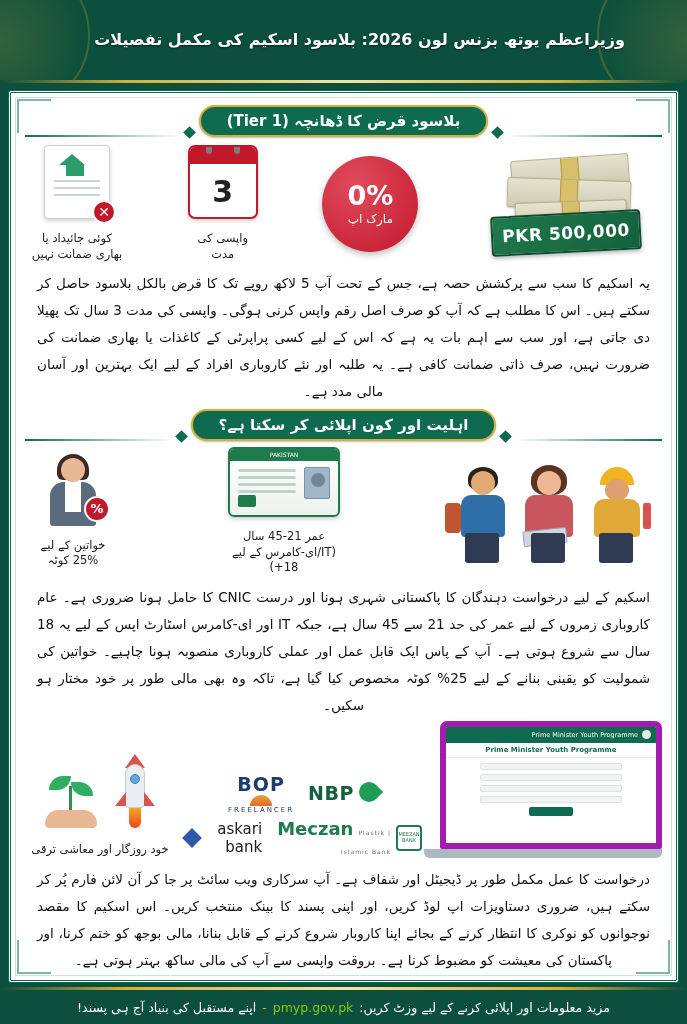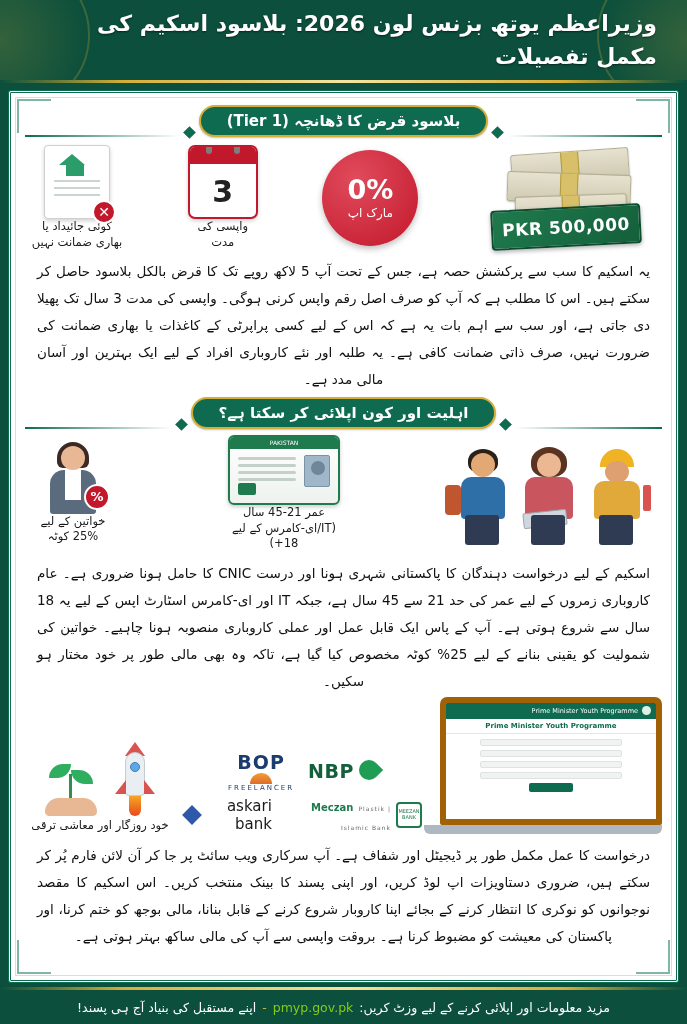--- a/index.html
+++ b/index.html
@@ -34,21 +34,21 @@
   .header::after { right:0; transform: scaleX(-1); }
   .header .swirl {
     position:absolute; width:150px; height:150px; border-radius:50%;
     border:2px solid rgba(212,175,55,.25);
   }
   .header .swirl.l { left:-60px; top:-40px; }
   .header .swirl.r { right:-60px; top:-40px; }
   .header-title {
     position: relative;
     color: #ffffff;
-    font-size: 22px;
+    font-size: 16px;
     font-weight: bold;
     line-height: 1.5;
     text-align: right;
     padding: 0 30px;
     text-shadow: 0 1px 2px rgba(0,0,0,.5);
     z-index:2;
     margin-left:32px;
   }
   .gold-rule {
     height: 3px; flex:none;
@@ -151,21 +151,21 @@
     position:relative; box-shadow:0 2px 4px rgba(0,0,0,.18);
     overflow:hidden;
   }
   .cal-top { height:17px; background:#c2182b; }
   .cal-ring {
     position:absolute; top:-5px; width:6px; height:12px; background:#7d7d7d; border-radius:3px;
   }
   .cal-ring.a { left:16px; }
   .cal-ring.b { right:16px; }
   .cal-num { font-size:30px; font-weight:bold; color:#222; line-height:56px; }
-  .cap { font-size:11.5px; color:#1a1a1a; margin-top:0; line-height:1.35; }
+  .cap { font-size:11.5px; color:#1a1a1a; margin-top:12px; line-height:1.35; }
 
   
   .docicon { width:92px; flex:none; text-align:center; }
   .doc-card {
     width:66px; height:74px; margin:0 auto; position:relative;
     background:#fff; border:1px solid #cfcfcf; border-radius:4px;
     box-shadow:0 2px 4px rgba(0,0,0,.18);
   }
   .doc-lines { position:absolute; left:9px; right:9px; top:34px; }
   .doc-lines i { display:block; height:2px; background:#cbd5d0; margin-bottom:5px; }
@@ -234,21 +234,21 @@
   .w-badge {
     position:absolute; right:-4px; bottom:4px; width:26px; height:26px; border-radius:50%;
     background:#c2182b; color:#fff; font-size:13px; font-weight:bold;
     display:flex; align-items:center; justify-content:center; border:2px solid #fff;
   }
 
   
   .laptop-big { width:230px; flex:none; }
   .screen {
     width:222px; height:128px; background:#fff;
-    border:6px solid #a16207; border-radius:7px 7px 2px 2px; position:relative; overflow:hidden;
+    border:6px solid #a21caf; border-radius:7px 7px 2px 2px; position:relative; overflow:hidden;
   }
   .screen-top { height:16px; background:#0e6b4f; display:flex; align-items:center; gap:4px; padding:0 5px; }
   .screen-dot { width:9px; height:9px; border-radius:50%; background:#dfeee7; flex:none; }
   .screen-title { font-size:6.5px; color:#fff; }
   .screen-head { text-align:center; font-size:7px; color:#0e6b4f; font-weight:bold; padding:3px 0; border-bottom:1px solid #e3e8e5; }
   .form { padding:5px 34px; }
   .form i { display:block; height:7px; background:#f1f3f2; border:1px solid #dde3e0; border-radius:2px; margin-bottom:4px; }
   .form .btn { height:9px; width:44px; margin:4px auto 0; background:#0e6b4f; border-radius:2px; }
   .base { width:238px; height:9px; background:#aeb8c2; border-radius:0 0 6px 6px; margin-left:-8px; }
 
@@ -257,21 +257,21 @@
   .bankrow { display:flex; align-items:center; justify-content:center; gap:14px; }
   .logo { display:flex; align-items:flex-start; gap:5px; }
   .leaf { width:20px; height:20px; background:#1f9d55; border-radius:50% 0 50% 50%; transform:rotate(45deg); flex:none; }
   .logo-txt { font-size:19px; font-weight:bold; color:#15603c; letter-spacing:.5px; }
   .bop { text-align:center; }
   .bop-top { font-size:19px; font-weight:bold; color:#1b3c6e; letter-spacing:1px; }
   .bop-sun { width:22px; height:11px; margin:0 auto; background:linear-gradient(#f0a032,#e06a2b); border-radius:11px 11px 0 0; }
   .bop-sub { font-size:7px; color:#1b3c6e; letter-spacing:2px; }
   .mz { display:flex; align-items:center; gap:5px; }
   .mz-badge { width:26px; height:26px; border:2px solid #1f7a4d; border-radius:4px; font-size:5px; color:#1f7a4d; display:flex; align-items:center; justify-content:center; text-align:center; line-height:1.1; flex:none;}
-  .mz-name { font-size:10px; font-weight:bold; color:#1f7a4d; }
+  .mz-name { font-size:18px; font-weight:bold; color:#1f7a4d; }
   .mz-sub { font-size:6px; color:#666; letter-spacing:1px; }
   .ask { display:flex; align-items:center; gap:4px; }
   .ask-txt { font-size:15px; color:#1b1b1b; }
   .ask-d { width:14px; height:14px; background:#2e59a8; transform:rotate(45deg); flex:none; }
 
   
   .icons3 { width:150px; flex:none; text-align:center; }
   .icons3-row { display:flex; align-items:flex-end; justify-content:center; gap:14px; height:76px; }
   .rocket { position:relative; width:44px; height:72px; }
   .r-body { position:absolute; left:12px; top:6px; width:20px; height:44px; background:#e9eef3; border-radius:10px 10px 4px 4px; border:1px solid #c4ccd4; }

